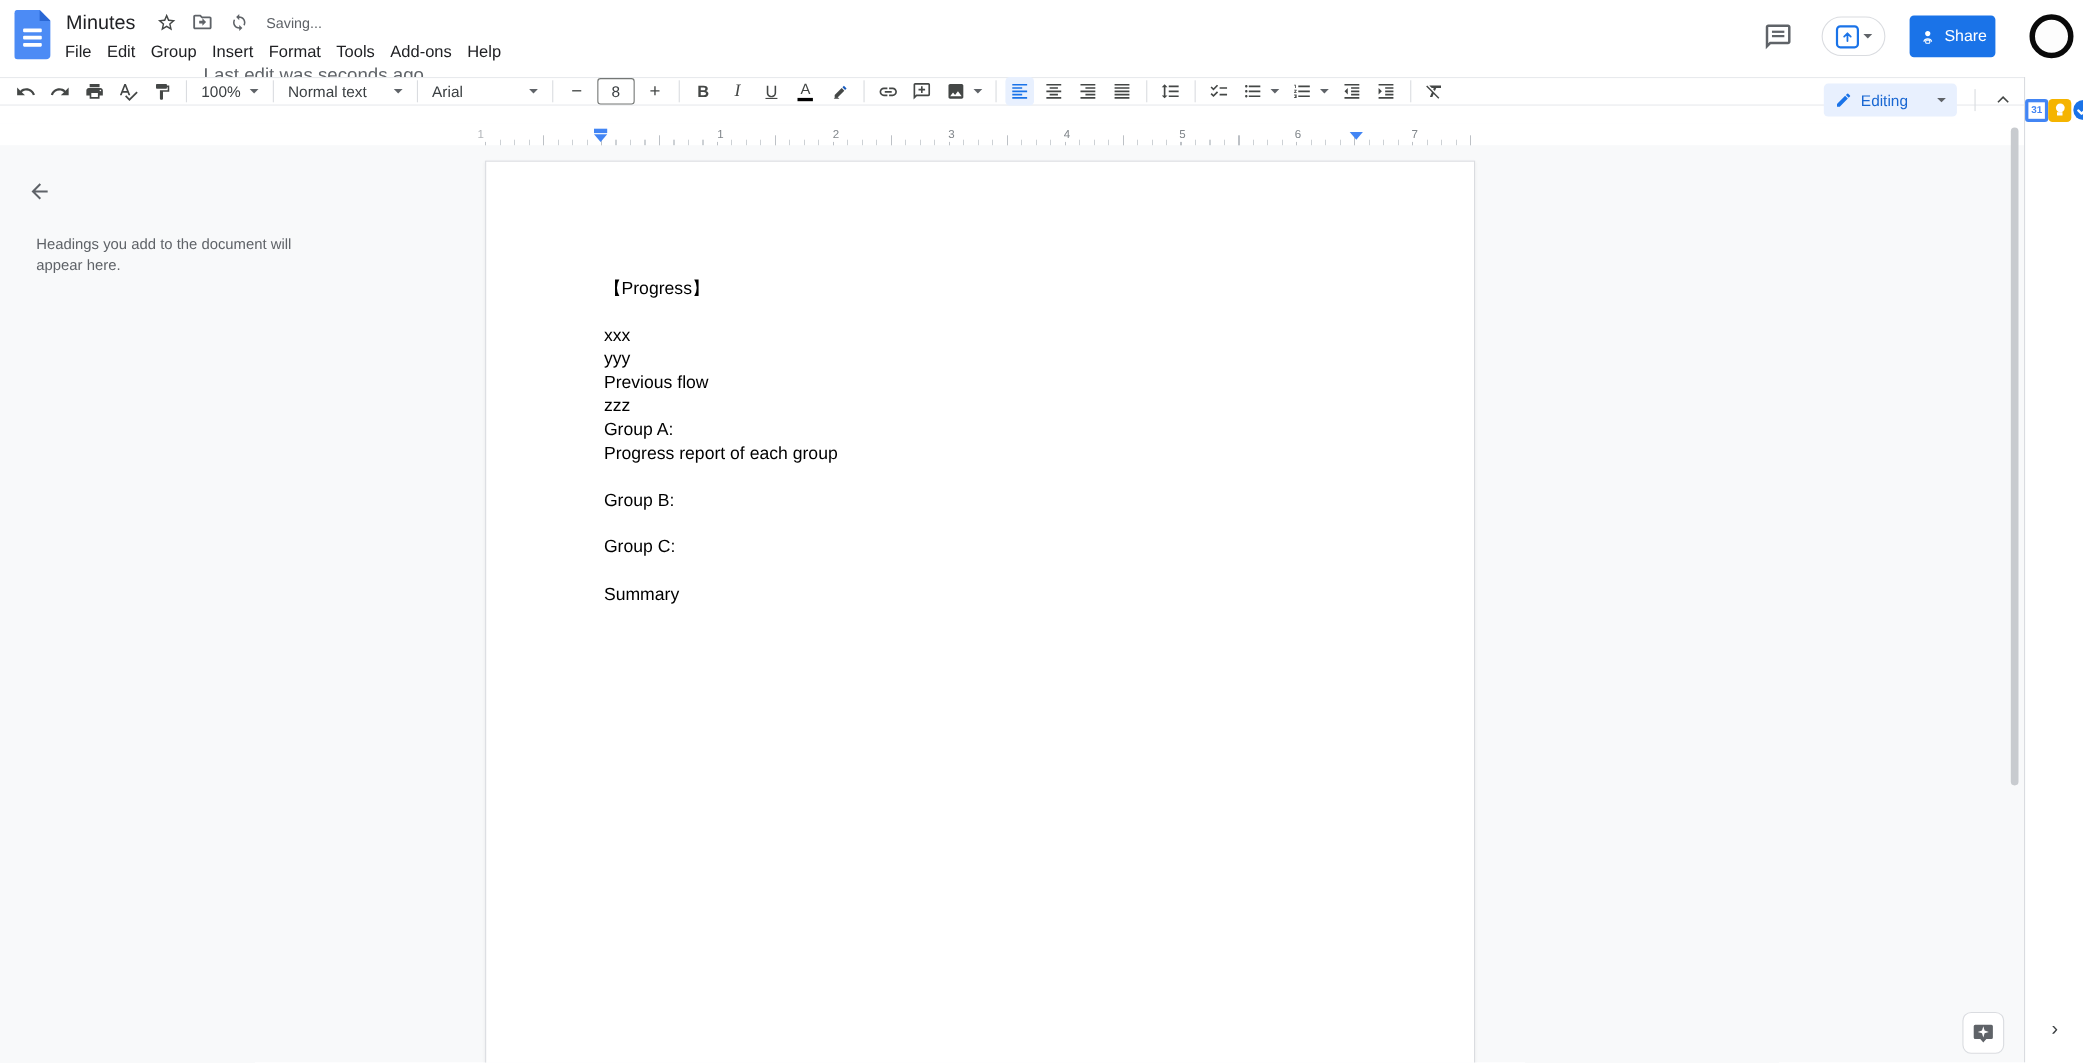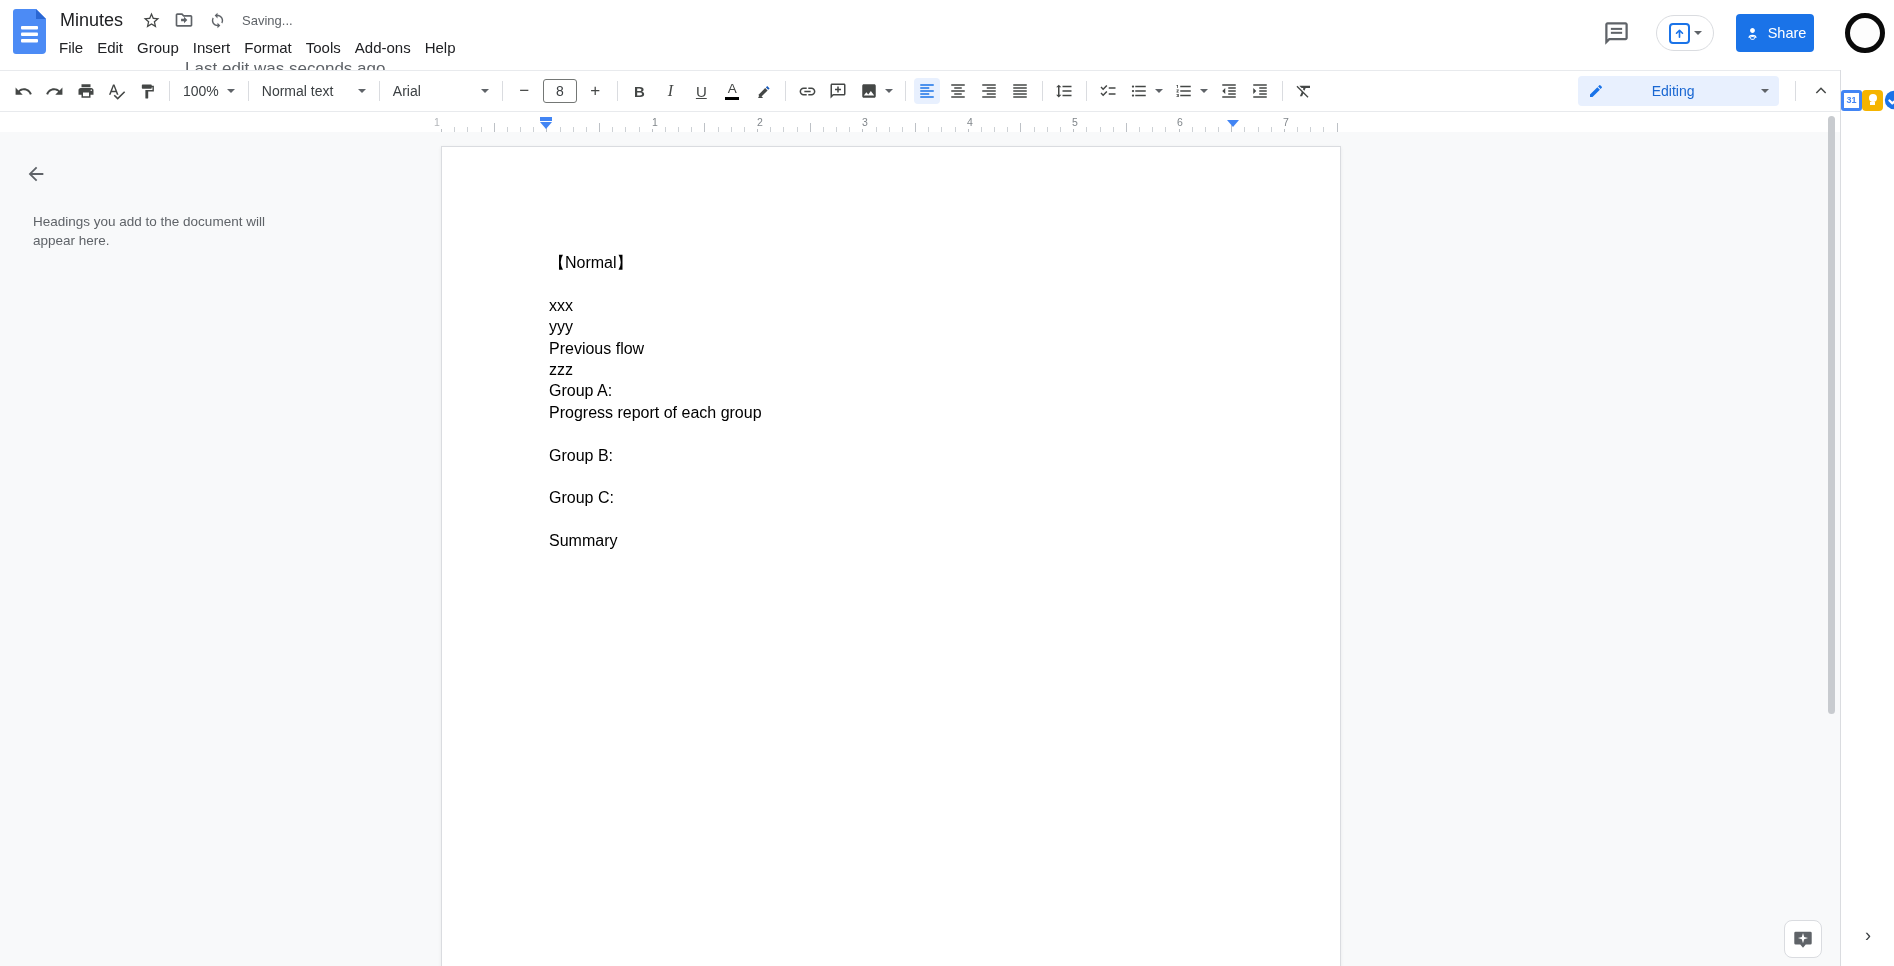--- a/index.html
+++ b/index.html
@@ -24,33 +24,33 @@
   .present-pill{position:absolute;left:1656px;top:15px;width:58px;height:36px;border:1px solid #dadce0;
     border-radius:18px;display:flex;align-items:center;justify-content:center;background:#fff;box-sizing:border-box;}
   .present-sq{width:21px;height:21px;border:2px solid #1a73e8;border-radius:4px;display:flex;align-items:center;justify-content:center;margin-right:4px;box-sizing:border-box;}
   .caret{width:0;height:0;border-left:4px solid transparent;border-right:4px solid transparent;border-top:4.5px solid #5f6368;}
   .share-btn{position:absolute;left:1736px;top:14px;width:78px;height:38px;background:#1a73e8;border-radius:4px;
     display:flex;align-items:center;justify-content:center;color:#fff;font-size:14.5px;font-weight:500;}
   .share-btn svg{margin-right:7px;}
   .avatar{position:absolute;left:1845px;top:13px;width:40px;height:40px;border-radius:50%;
     border:5px solid #0a0a0a;background:#fdfdfd;box-sizing:border-box;}
   
-  .toolbar{position:absolute;left:0;top:70px;width:1840px;height:42px;background:#fff;
+  .toolbar{position:absolute;left:0;top:70px;width:1840px;height:26px;background:#fff;
     border-top:1px solid #e8eaed;border-bottom:1px solid #e8eaed;box-sizing:border-box;
     display:flex;align-items:center;padding-left:8px;}
   .tb-btn{width:26px;height:26px;margin:0 2.5px;border-radius:4px;display:flex;align-items:center;justify-content:center;flex:none;}
   .tb-btn.active{background:#e8f0fe;}
   .tb-sep{width:1px;height:20px;background:#dadce0;margin:0 6px;flex:none;}
   .tb-chip{height:26px;display:flex;align-items:center;border-radius:4px;padding:0 7px;flex:none;}
   .tb-chip .lbl{font-size:14px;color:#3c4043;margin-right:8px;white-space:nowrap;}
   .fs-box{width:32px;height:22px;border:1px solid #747775;border-radius:3px;display:flex;align-items:center;justify-content:center;
     font-size:14px;color:#3c4043;margin:0 3px;flex:none;}
   .glyph{font-size:15px;color:#444746;}
   .tb-right{position:absolute;right:4px;top:0;height:40px;display:flex;align-items:center;}
-  .editing-chip{height:30px;background:#e8f0fe;border-radius:4px;display:flex;align-items:center;padding:0 10px;margin-right:10px;gap:40px;}
+  .editing-chip{height:30px;background:#e8f0fe;border-radius:4px;display:flex;align-items:center;padding:0 10px;margin-right:10px;}
   .editing-chip .lbl{font-size:14px;font-weight:500;color:#1967d2;margin:0 26px 0 8px;}
   
   .workspace{position:absolute;left:0;top:112px;width:1840px;height:854px;background:#f8f9fa;}
   .ruler{position:absolute;left:0;top:0;width:1840px;height:20px;background:#fff;}
   .tickband{position:absolute;left:441px;top:0;width:900px;height:20px;
     background:
       repeating-linear-gradient(to right,#bdc1c6 0 1px,transparent 1px 52.68px) 0 100%/100% 9px no-repeat,
       repeating-linear-gradient(to right,#cdd1d5 0 1px,transparent 1px 13.17px) 0 100%/100% 5px no-repeat;}
   .ruler-num{position:absolute;top:3px;transform:translateX(-50%);font-size:10.5px;color:#80868b;background:#fff;padding:0 3px;line-height:14px;}
   .ind-marker{position:absolute;top:5px;transform:translateX(-50%);display:flex;flex-direction:column;align-items:center;}
@@ -355,21 +355,21 @@
 
   <div class="outline-back">
     <svg width="22" height="22" viewBox="0 0 24 24">
         <path fill="#5f6368" d="M20 11H7.83l5.59-5.59L12 4l-8 8 8 8 1.41-1.41L7.83 13H20v-2z"></path>
       </svg>
   </div>
   <div class="outline-text">Headings you add to the document will appear here.</div>
 
   <div class="page">
     <div class="doc-content" id="doc-content">
-        <div class="doc-line">【Normal】</div>
+        <div class="doc-line">【Progress】</div>
         <div class="doc-line">&nbsp;</div>
         <div class="doc-line">xxx</div>
         <div class="doc-line">yyy</div>
         <div class="doc-line">Previous flow</div>
         <div class="doc-line">zzz</div>
         <div class="doc-line">Group A:</div>
         <div class="doc-line">Progress report of each group</div>
         <div class="doc-line">&nbsp;</div>
         <div class="doc-line">Group B:</div>
         <div class="doc-line">&nbsp;</div>

